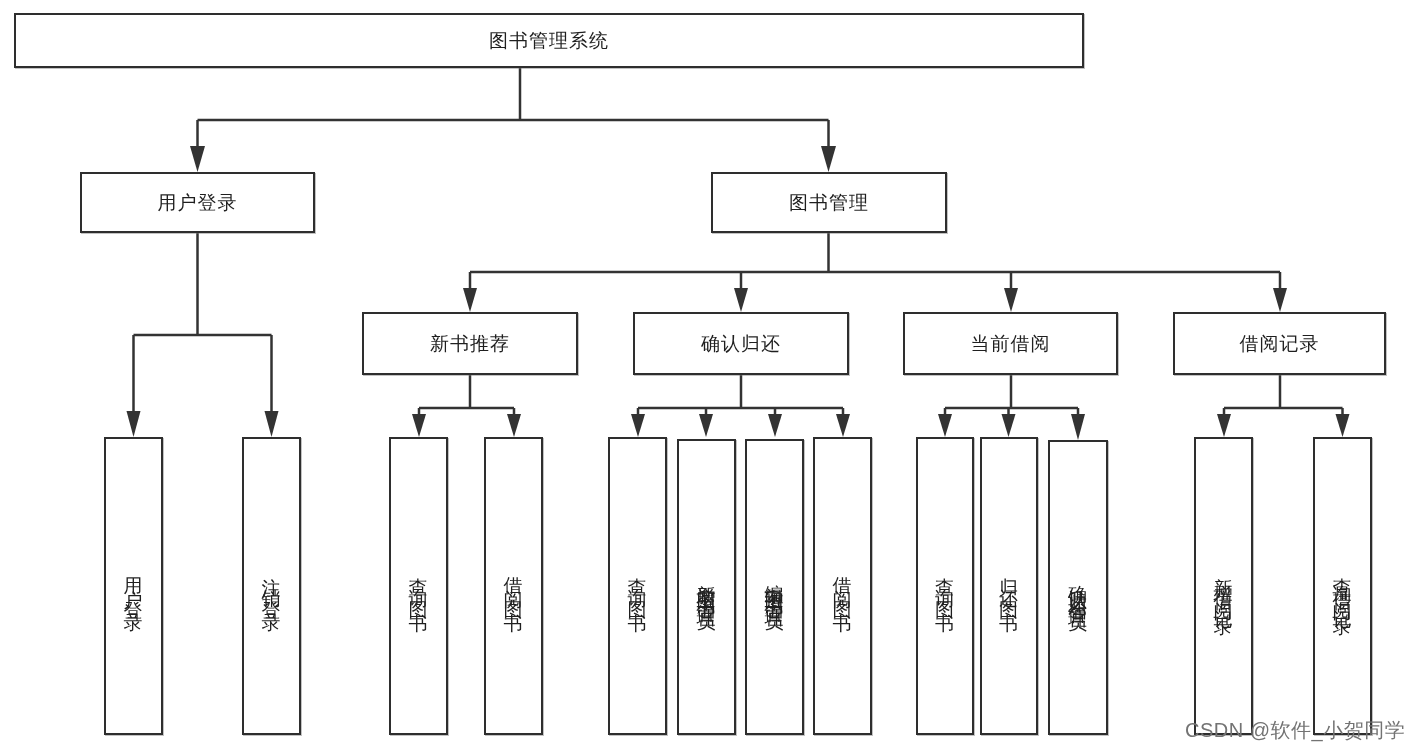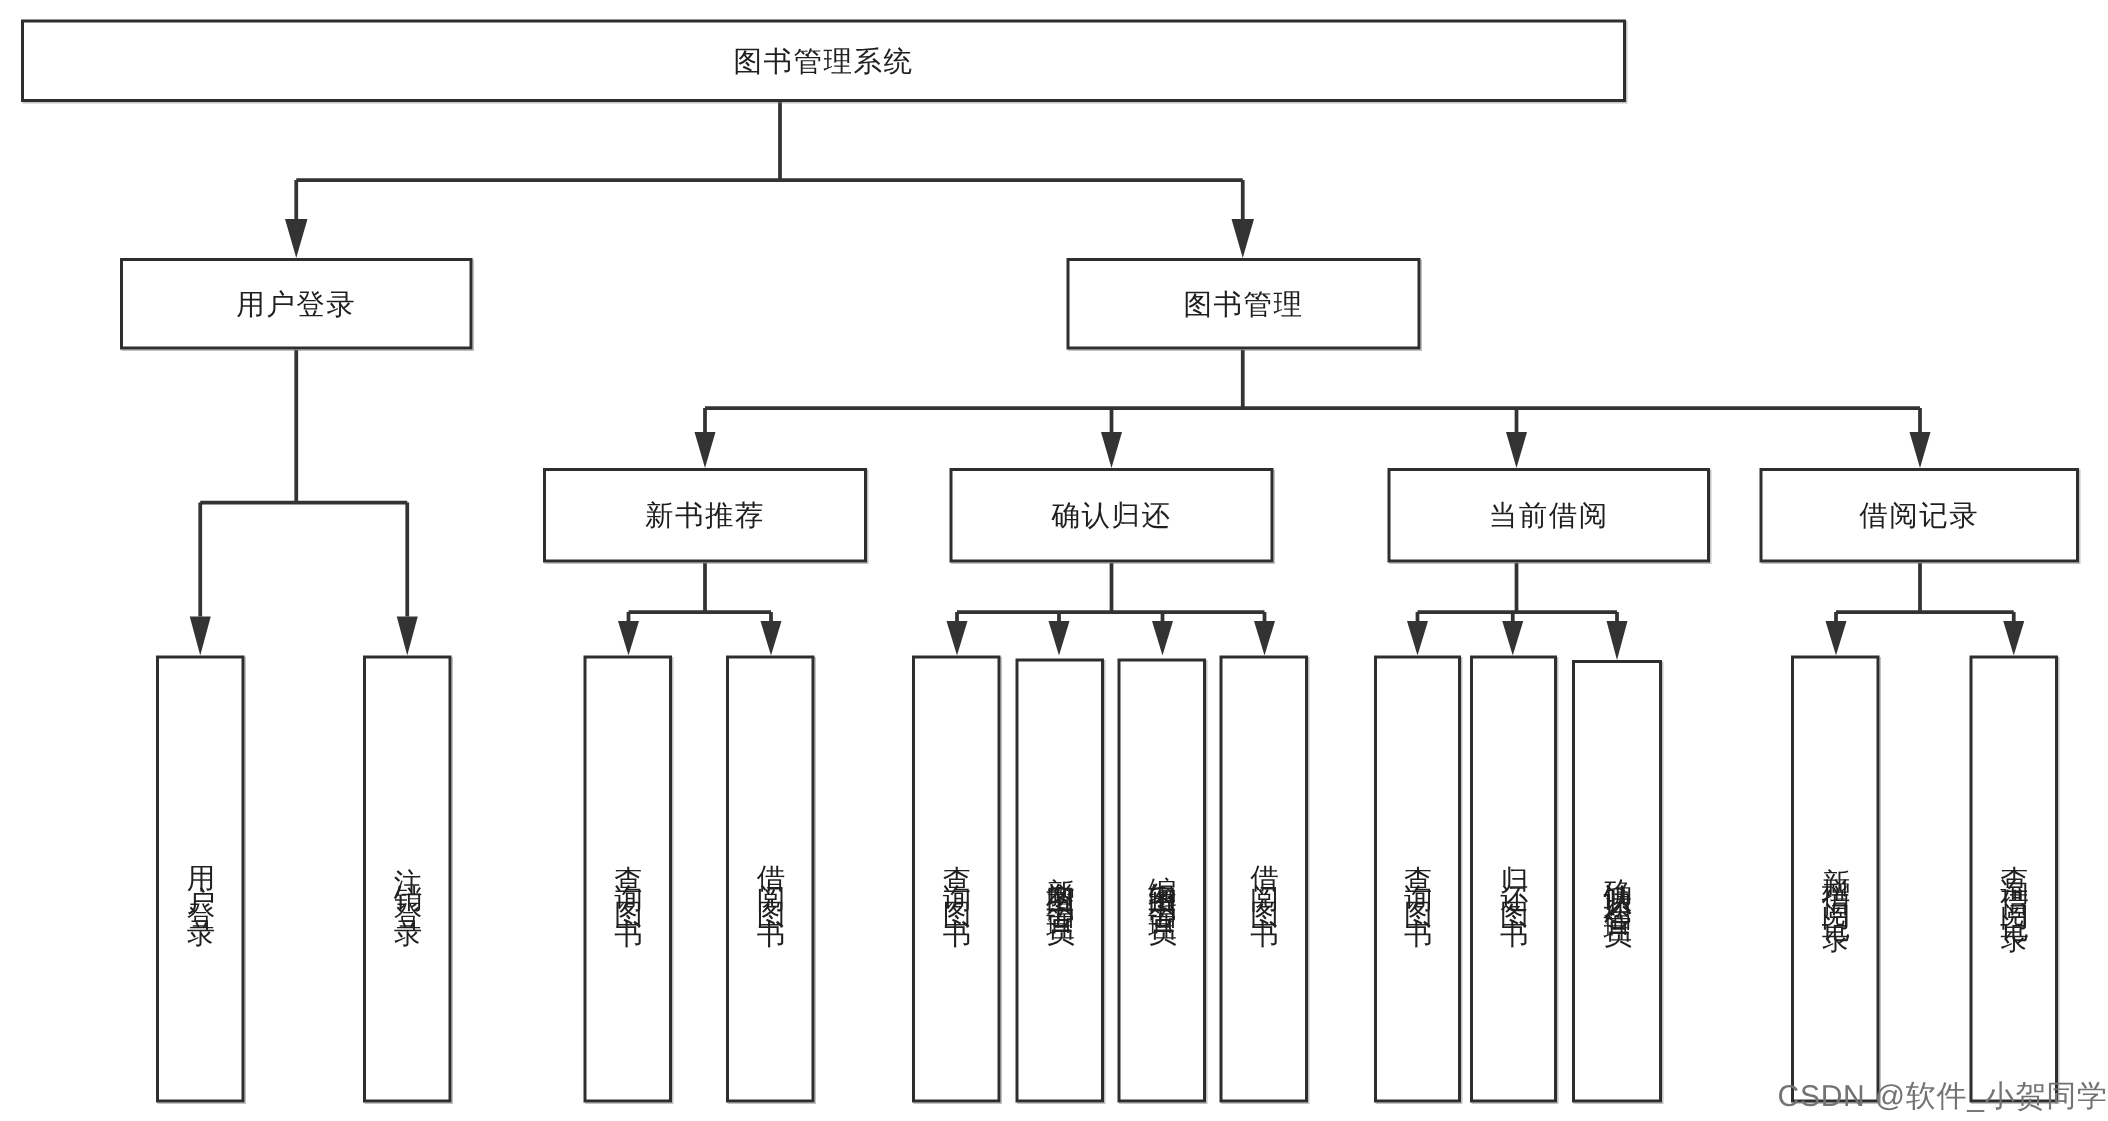--- a/index.html
+++ b/index.html
@@ -136,21 +136,21 @@
   <div class="node h" style="left:362px; top:312px; width:216px; height:63px;">
     <span>新书推荐</span>
   </div>
 
   <div class="node h" style="left:711px; top:172px; width:236px; height:61px;">
     <span>图书管理</span>
   </div>
   <div class="node h" style="left:633px; top:312px; width:216px; height:63px;">
     <span>确认归还</span>
   </div>
-  <div class="node h" style="left:903px; top:312px; width:215px; height:63px;margin-left:22px;">
+  <div class="node h" style="left:903px; top:312px; width:215px; height:63px;">
     <span>当前借阅</span>
   </div>
   <div class="node h" style="left:1173px; top:312px; width:213px; height:63px;">
     <span>借阅记录</span>
   </div>
 
   <div class="node v" style="left:104px; top:437px; width:59px; height:298px;">
     <span>用户登录</span>
   </div>
   <div class="node v" style="left:242px; top:437px; width:59px; height:298px;">

